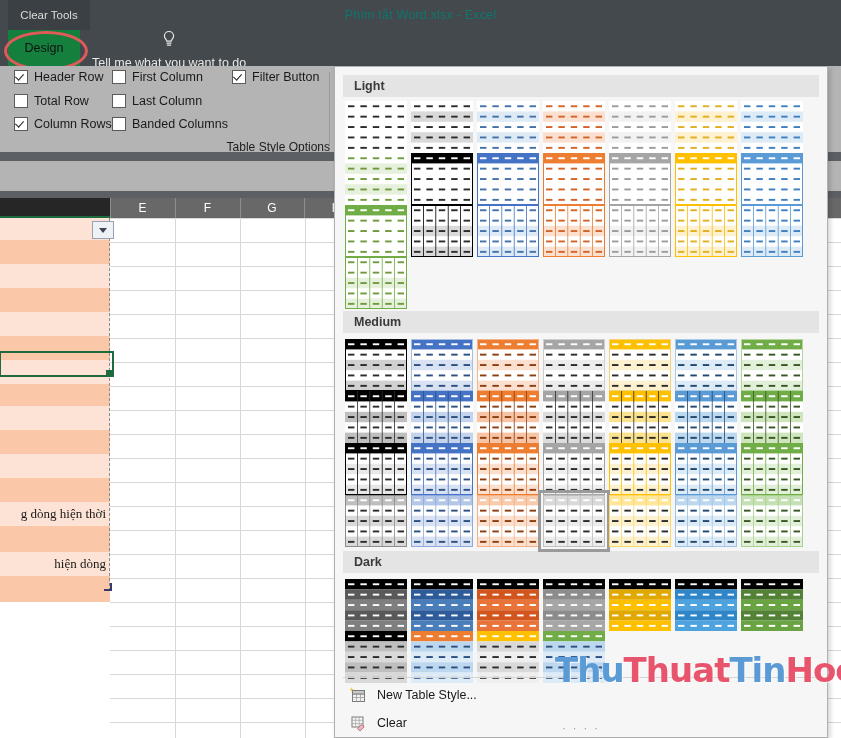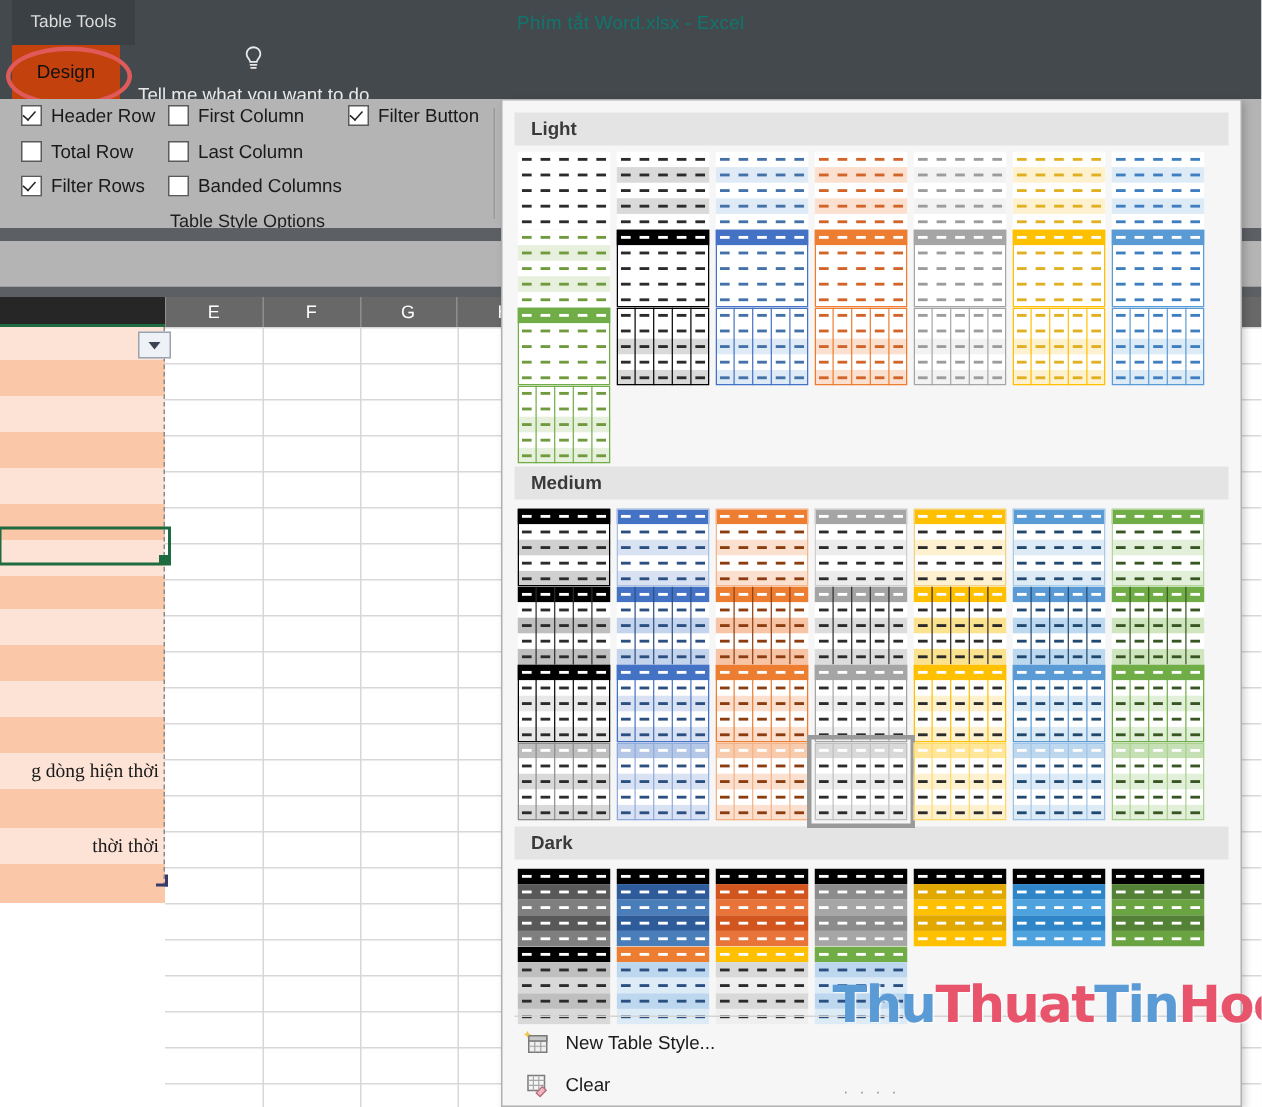--- a/index.html
+++ b/index.html
@@ -8,36 +8,36 @@
 
   
   .titlebar{position:absolute;left:0;top:0;width:841px;height:30px;background:#44494d;}
   .tabtools{position:absolute;left:8px;top:0;width:82px;height:30px;background:#3b4044;
             color:#dcdcdc;font-size:11.5px;display:flex;align-items:center;justify-content:center;}
   .doctitle{position:absolute;left:0;top:0;width:841px;height:30px;color:#0f766e;font-size:12.5px;
             display:flex;align-items:center;justify-content:center;letter-spacing:.2px;}
 
   
   .tabstrip{position:absolute;left:0;top:30px;width:841px;height:36px;background:#44494d;}
-  .tab-design{position:absolute;left:8px;top:30px;width:72px;height:36px;background:#c2410c;
+  .tab-design{position:absolute;left:8px;top:30px;width:72px;height:36px;background:#15803d;
               color:#111;font-size:12.5px;display:flex;align-items:center;justify-content:center;}
   .tellme{position:absolute;left:92px;top:30px;height:36px;display:flex;align-items:center;
           color:#e8e8e8;font-size:12.5px;gap:8px;flex-direction:column;}
   .bulb{width:16px;height:18px;position:relative;flex:0 0 auto;}
   .bulb svg{display:block;}
   .ellipse{position:absolute;left:4px;top:31px;width:78px;height:34px;border:3px solid #e05a5a;
            border-radius:50%;pointer-events:none;}
 
   
   .ribbon{position:absolute;left:0;top:66px;width:841px;height:86px;background:#b4b4b4;}
   .rib-row{position:absolute;display:flex;align-items:center;gap:6px;font-size:12.5px;color:#1a1a1a;}
   .cbx{width:12px;height:12px;border:1px solid #5a5a5a;background:#fff;position:relative;flex:0 0 auto;}
   .cbx.on::after{content:"";position:absolute;left:2px;top:1px;width:4px;height:7px;
                  border:solid #222;border-width:0 1.6px 1.6px 0;transform:rotate(42deg);}
-  .grp-label{position:absolute;top:140px;left:0;width:330px;text-align:center;font-size:12px;color:#1d1d1d;}
+  .grp-label{position:absolute;top:140px;left:0;width:330px;text-align:right;font-size:12px;color:#1d1d1d;}
   .ribdiv{position:absolute;left:329px;top:72px;width:1px;height:74px;background:#9a9a9a;}
 
   
   .strip-dark{position:absolute;left:0;top:152px;width:841px;height:9px;background:#5c6064;}
   .strip-gray{position:absolute;left:0;top:161px;width:841px;height:30px;background:#b4b4b4;}
   .strip-dark2{position:absolute;left:0;top:191px;width:841px;height:7px;background:#5c6064;}
 
   
   .sheet{position:absolute;left:0;top:198px;width:841px;height:540px;background:#fff;}
   .colhdr{position:absolute;left:0;top:0;width:841px;height:20px;background:#686868;}
@@ -89,21 +89,21 @@
   .wm{position:absolute;left:555px;top:650px;font-size:34px;font-weight:bold;
       font-family:"DejaVu Sans",sans-serif;letter-spacing:-1px;white-space:nowrap;
       text-shadow:1px 1px 1px rgba(255,255,255,.8);}
   .wm .b{color:#5b9bd5;}
   .wm .p{color:#e8546b;}
 </style>
 </head>
 <body>
 
 <div class="titlebar"></div>
-<div class="tabtools">Table Tools</div>
+<div class="tabtools">Clear Tools</div>
 <div class="doctitle">Phím tắt Word.xlsx  -  Excel</div>
 
 <div class="tabstrip"></div>
 <div class="tab-design">Design</div>
 <div class="tellme">
   <span class="bulb">
     <svg width="16" height="18" viewBox="0 0 16 18">
         <path d="M8 1.5c-2.6 0-4.6 2-4.6 4.5 0 1.8 1 2.9 1.8 3.8.4.5.6.9.6 1.4h4.4c0-.5.2-.9.6-1.4.8-.9 1.8-2 1.8-3.8 0-2.5-2-4.5-4.6-4.5z" fill="none" stroke="#e8e8e8" stroke-width="1.2"></path>
         <path d="M6 13.2h4M6.4 15.2h3.2" stroke="#e8e8e8" stroke-width="1.2" stroke-linecap="round"></path>
       </svg>
@@ -118,21 +118,21 @@
     <div class="rib-row" style="left: 14px; top: 70px;">
       <span class="cbx on"></span>
       <span>Header Row</span>
     </div>
     <div class="rib-row" style="left: 14px; top: 94px;">
       <span class="cbx"></span>
       <span>Total Row</span>
     </div>
     <div class="rib-row" style="left: 14px; top: 117px;">
       <span class="cbx on"></span>
-      <span>Filter Rows</span>
+      <span>Column Rows</span>
     </div>
     <div class="rib-row" style="left: 112px; top: 70px; align-items: center;">
       <span class="cbx"></span>
       <span>First Column</span>
     </div>
     <div class="rib-row" style="left: 112px; top: 94px;">
       <span class="cbx"></span>
       <span>Last Column</span>
     </div>
     <div class="rib-row" style="left: 112px; top: 117px;">
@@ -205,21 +205,21 @@
       <div class="trow dark" style="top: 166px; height: 22px;"></div>
       <div class="trow lite" style="top: 188px; height: 24px;"></div>
       <div class="trow dark" style="top: 212px; height: 24px;"></div>
       <div class="trow lite" style="top: 236px; height: 24px;"></div>
       <div class="trow dark" style="top: 260px; height: 24px;"></div>
       <div class="trow lite" style="top: 284px; height: 24px;">
         <span class="txt">g dòng hiện thời</span>
       </div>
       <div class="trow dark" style="top: 308px; height: 26px;"></div>
       <div class="trow lite" style="top: 334px; height: 24px;">
-        <span class="txt">thời thời</span>
+        <span class="txt">hiện dòng</span>
       </div>
       <div class="trow dark" style="top: 358px; height: 26px;"></div>
     </div>
   <div class="hdr-green"></div>
   <div class="tbl-dashed"></div>
   <div class="filterbtn">
     <span class="car"></span>
   </div>
   <div class="selbox"></div>
   <div class="selhandle"></div>

